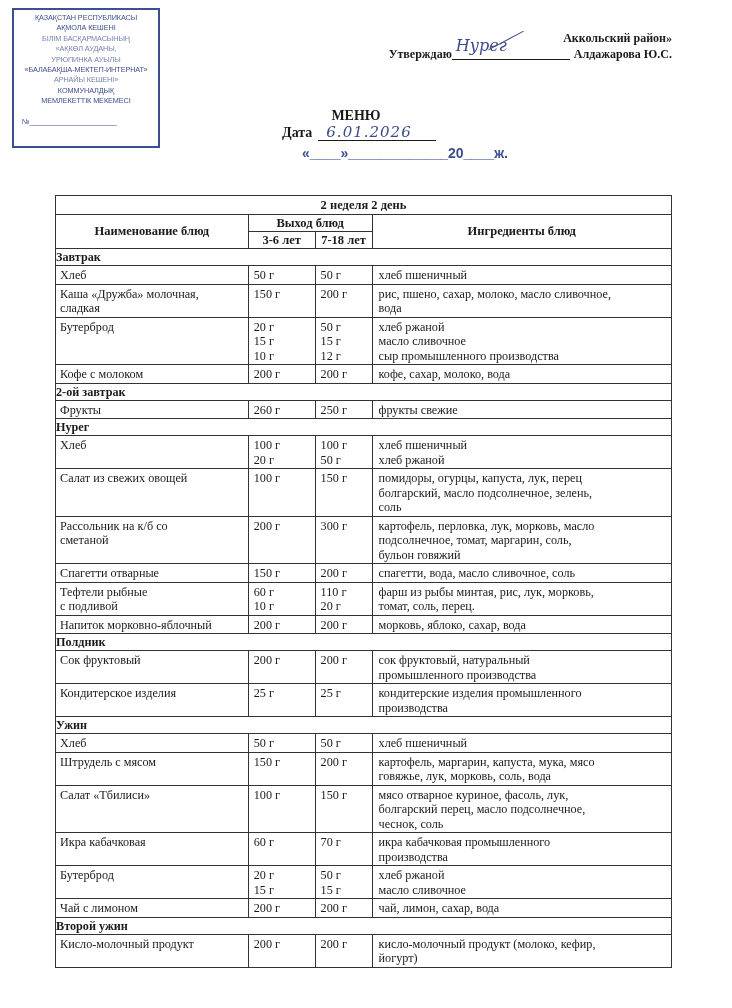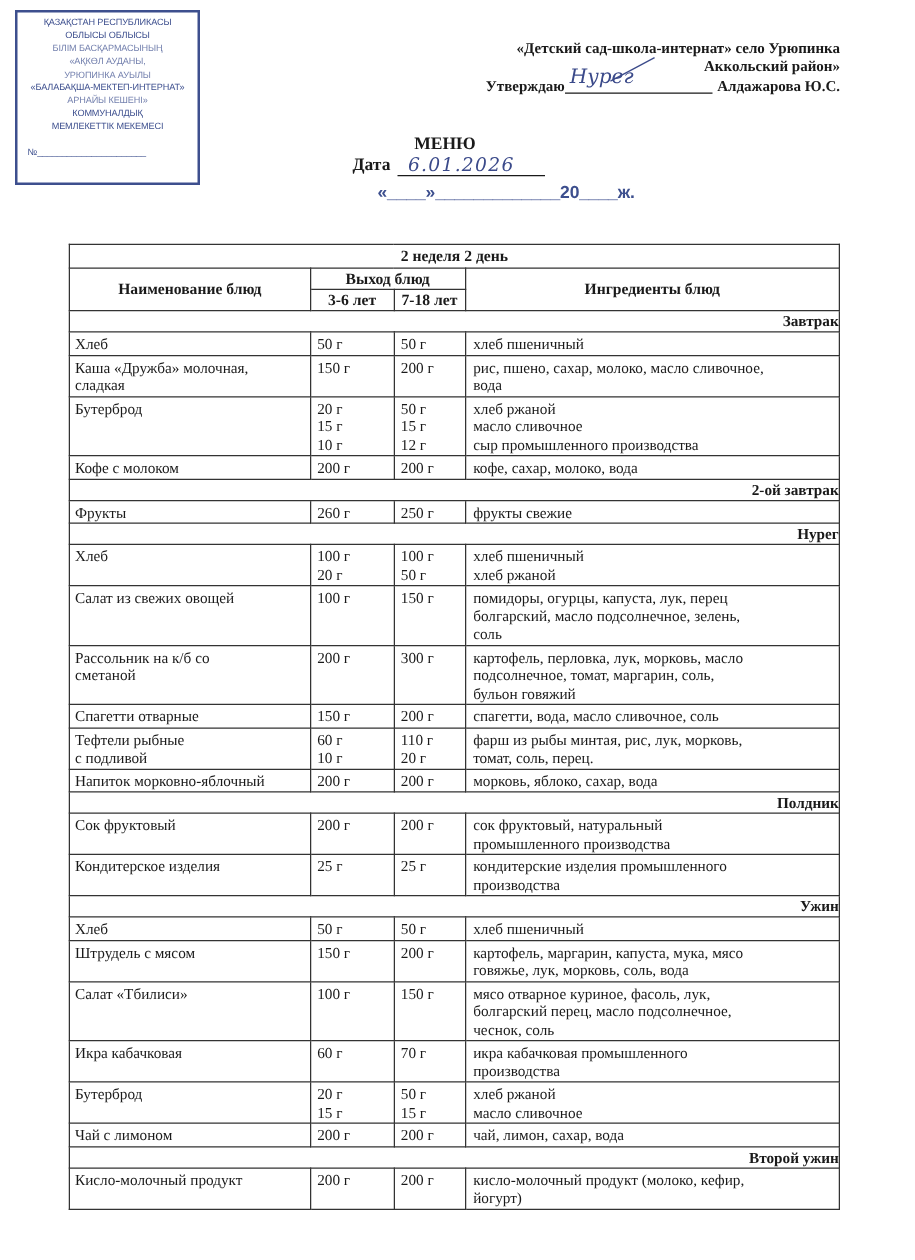--- a/index.html
+++ b/index.html
@@ -55,45 +55,44 @@
     border-collapse: collapse; font-size: 12.2px; line-height: 14.5px; margin-top: 40px;
   }
   table.menu td, table.menu th { border: 1px solid #333; vertical-align: top; padding: 0 4px; font-weight: normal; }
   table.menu col.c1 { width: 193px; }
   table.menu col.c2 { width: 67px; }
   table.menu col.c3 { width: 57px; }
   table.menu col.c4 { width: 300px; }
   table.menu th { font-weight: bold; text-align: center; vertical-align: middle; font-size: 12.5px; }
   table.menu .week-row th { height: 19px; }
   table.menu .head-row th { height: 17px; }
-  table.menu .section td { font-weight: bold; text-align: right; height: 17px; padding: 1px 0 0 0; }
+  table.menu .section td { font-weight: bold; text-align: left; height: 17px; padding: 1px 0 0 0; }
   table.menu td.qty { padding-left: 5px; }
   table.menu td.ingr { padding-left: 6px; }
   .multiline span { display: block; }
   table.menu tr.dish td { padding-top: 2px; padding-bottom: 1px; }
 </style>
 </head>
 <body>
 
 <div class="stamp">
   <span class="line">ҚАЗАҚСТАН РЕСПУБЛИКАСЫ</span>
-  <span class="line">ОБЛЫСЫ ОБЛЫСЫ</span>
+  <span class="line">АҚМОЛА КЕШЕНІ</span>
   <span class="line faint">БІЛІМ БАСҚАРМАСЫНЫҢ</span>
   <span class="line faint">«АҚКӨЛ АУДАНЫ,</span>
   <span class="line faint">УРЮПИНКА АУЫЛЫ</span>
   <span class="line">«БАЛАБАҚША-МЕКТЕП-ИНТЕРНАТ»</span>
   <span class="line faint">АРНАЙЫ КЕШЕНІ»</span>
   <span class="line">КОММУНАЛДЫҚ</span>
   <span class="line">МЕМЛЕКЕТТІК МЕКЕМЕСІ</span>
   <span class="line num-row">№______________________</span>
   <span class="line date-row">«____»_____________20____ж.</span>
 </div>
 
 <div class="approval">
-  <div>«Детский сад-школа-интернат» село Урюпинка</div>
   <div>Аккольский район»</div>
   <div class="sign-row">
     <span>Утверждаю</span>
     <span class="sign-line">
       <span class="signature">Нурег</span>
       <span class="signature-stroke"></span>
     </span>
     <span>Алдажарова Ю.С.</span>
   </div>
 </div>

